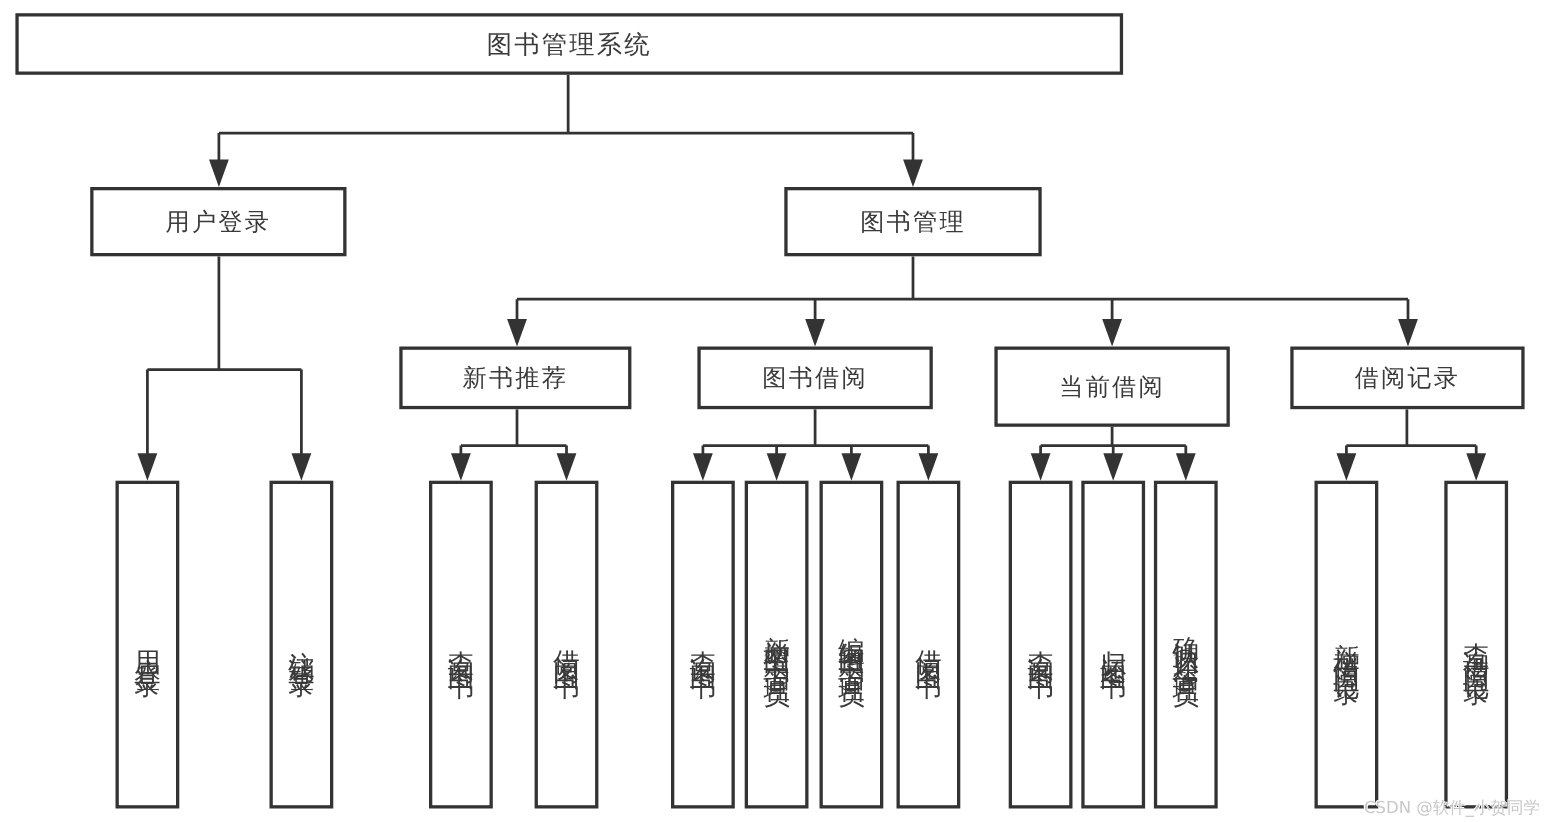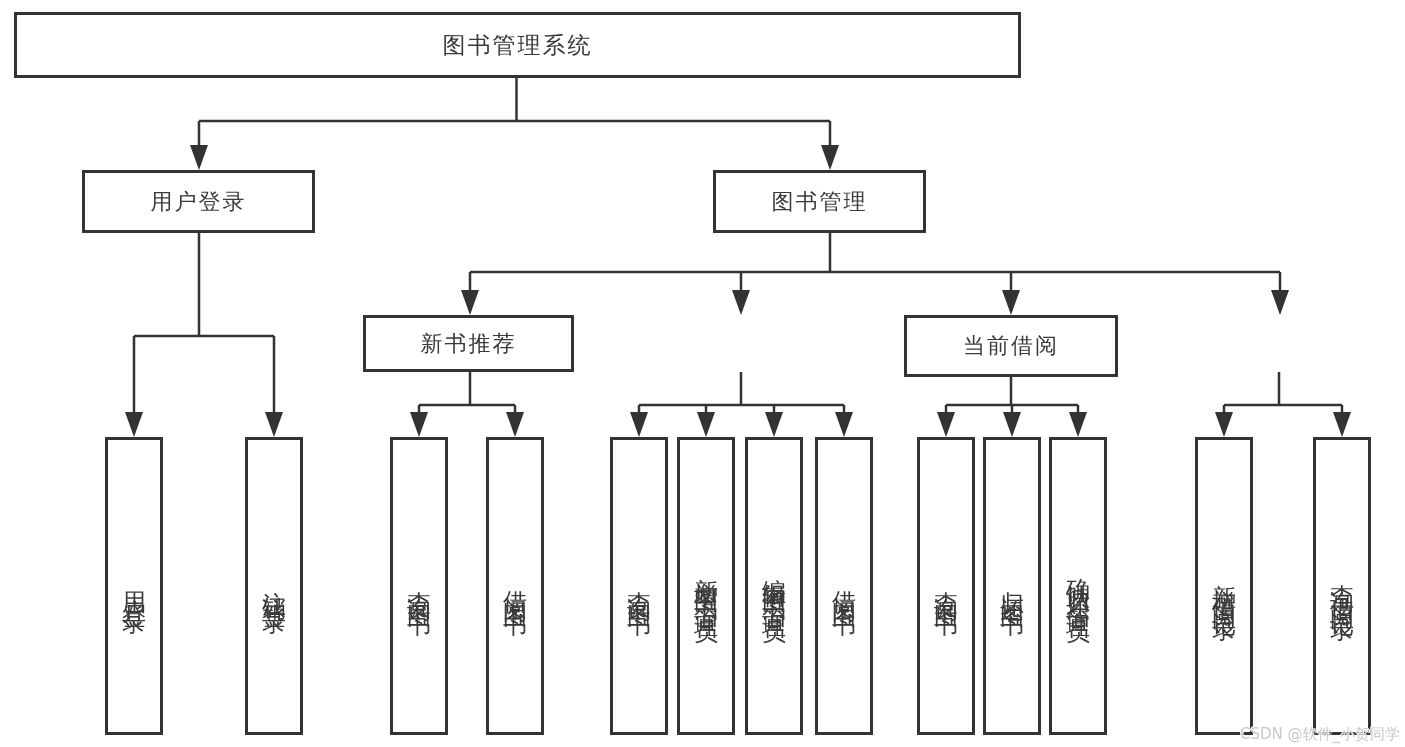--- a/index.html
+++ b/index.html
@@ -89,36 +89,42 @@
       <polygon points="765,412 783,412 774,437"></polygon>
       <polygon points="835,412 853,412 844,437"></polygon>
       <polygon points="937,412 955,412 946,437"></polygon>
       <polygon points="1003,412 1021,412 1012,437"></polygon>
       <polygon points="1069,412 1087,412 1078,437"></polygon>
       <polygon points="1215,412 1233,412 1224,437"></polygon>
       <polygon points="1333,412 1351,412 1342,437"></polygon>
     </g>
   </svg>
 
-  <div class="box hbox root" style="left:14px;top:12px;width:1007px;height:66px">
+  <div class="box hbox root" style="left:14px;top:12px;width:1007px;height:56px">
     <span>图书管理系统</span>
   </div>
 
   <div class="box hbox" style="left:82px;top:170px;width:233px;height:63px">
     <span>用户登录</span>
   </div>
-  <div class="box hbox" style="left:713px;top:170px;width:213px;height:63px">
+  <div class="box hbox" style="left:713px;top:170px;width:234px;height:63px">
     <span>图书管理</span>
   </div>
 
   <div class="box hbox" style="left:363px;top:315px;width:211px;height:57px">
     <span>新书推荐</span>
   </div>
-  <div class="box hbox" style="left:904px;top:315px;width:214px;height:62px">
+  <div class="box hbox" style="left:634px;top:315px;width:214px;height:57px">
+    <span>图书借阅</span>
+  </div>
+  <div class="box hbox" style="left:904px;top:315px;width:214px;height:73px">
     <span>当前借阅</span>
+  </div>
+  <div class="box hbox" style="left:1173px;top:315px;width:213px;height:57px">
+    <span>借阅记录</span>
   </div>
 
   <div class="box vbox" style="left:105px;top:437px;width:58px;height:298px">
     <span>用户登录</span>
   </div>
   <div class="box vbox" style="left:245px;top:437px;width:58px;height:298px">
     <span>注销登录</span>
   </div>
 
   <div class="box vbox" style="left:390px;top:437px;width:58px;height:298px">

